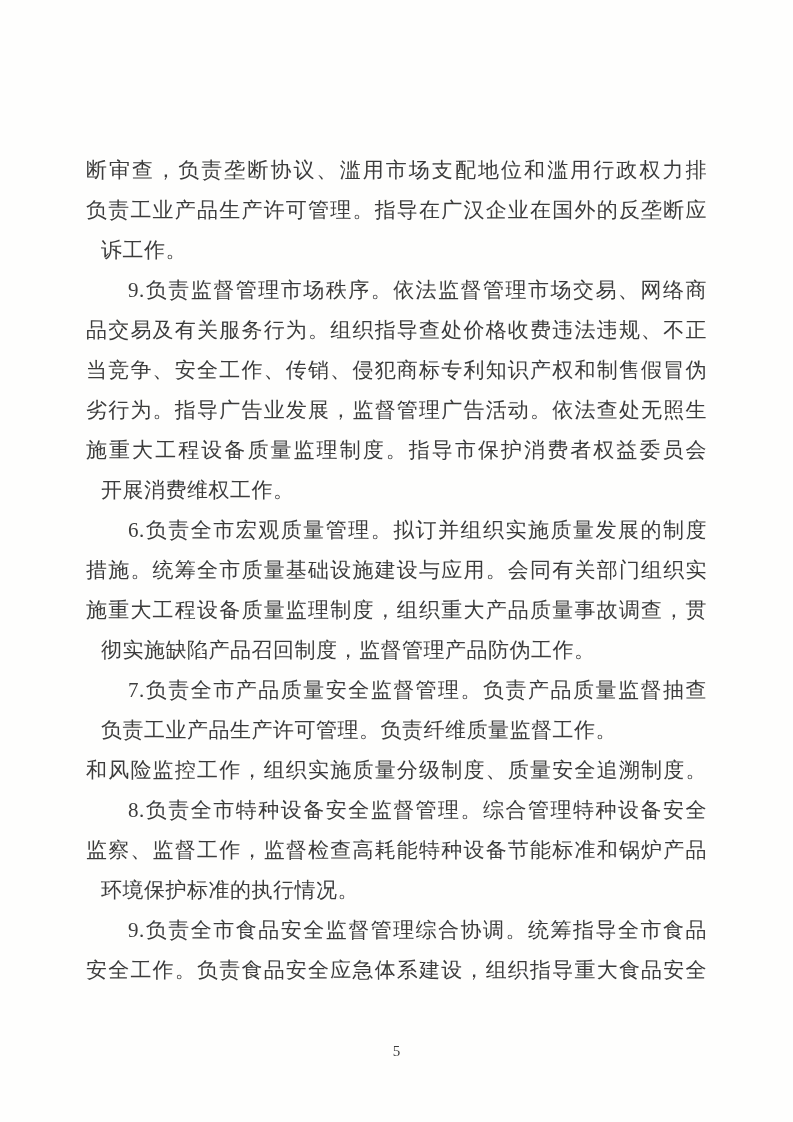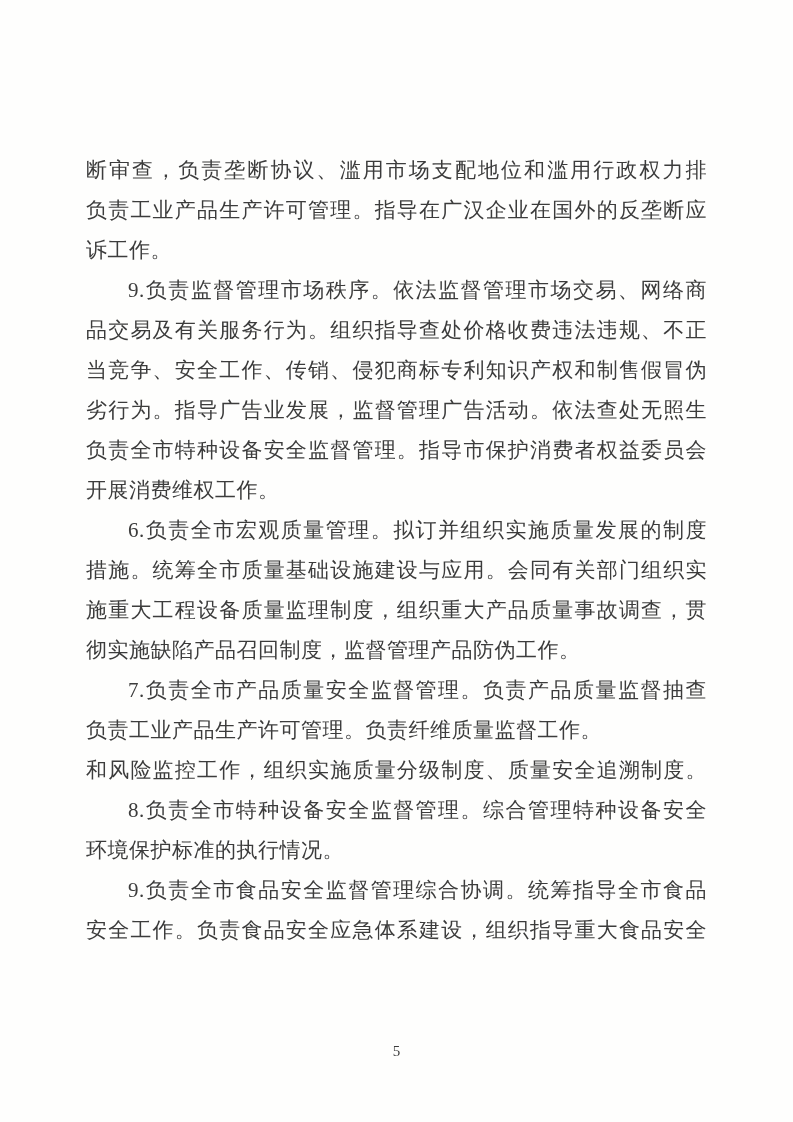--- a/index.html
+++ b/index.html
@@ -32,20 +32,21 @@
   .line {
     height: 40px;
     text-align: justify;
     text-align-last: justify;
     letter-spacing: 0.5px;
     white-space: normal;
     overflow: hidden;
   }
   .line.end {
     text-align-last: left;
+    margin-left: 15px;
   }
   .line.indent {
     text-indent: 42px;
   }
   .page-number {
     position: absolute;
     left: 0;
     top: 1040px;
     width: 100%;
     text-align: center;
@@ -64,39 +65,40 @@
       <div class="line">断审查，负责垄断协议、滥用市场支配地位和滥用行政权力排除、</div>
       <div class="line">负责工业产品生产许可管理。指导在广汉企业在国外的反垄断应</div>
       <div class="line end">诉工作。</div>
     </div>
 
     <div class="paragraph">
       <div class="line indent">9.负责监督管理市场秩序。依法监督管理市场交易、网络商</div>
       <div class="line">品交易及有关服务行为。组织指导查处价格收费违法违规、不正</div>
       <div class="line">当竞争、安全工作、传销、侵犯商标专利知识产权和制售假冒伪</div>
       <div class="line">劣行为。指导广告业发展，监督管理广告活动。依法查处无照生</div>
-      <div class="line">负责全市特种设备安全监督管理。指导市保护消费者权益委员会</div>
+      <div class="line">施重大工程设备质量监理制度。指导市保护消费者权益委员会</div>
       <div class="line end">开展消费维权工作。</div>
     </div>
 
     <div class="paragraph">
       <div class="line indent">6.负责全市宏观质量管理。拟订并组织实施质量发展的制度</div>
       <div class="line">措施。统筹全市质量基础设施建设与应用。会同有关部门组织实</div>
       <div class="line">施重大工程设备质量监理制度，组织重大产品质量事故调查，贯</div>
       <div class="line end">彻实施缺陷产品召回制度，监督管理产品防伪工作。</div>
     </div>
 
     <div class="paragraph">
       <div class="line indent">7.负责全市产品质量安全监督管理。负责产品质量监督抽查</div>
       <div class="line end">负责工业产品生产许可管理。负责纤维质量监督工作。</div>
       <div class="line">和风险监控工作，组织实施质量分级制度、质量安全追溯制度。</div>
     </div>
 
     <div class="paragraph">
       <div class="line indent">8.负责全市特种设备安全监督管理。综合管理特种设备安全</div>
+      <div class="line">监察、监督工作，监督检查高耗能特种设备节能标准和锅炉产品</div>
       <div class="line end">环境保护标准的执行情况。</div>
     </div>
 
     <div class="paragraph">
       <div class="line indent">9.负责全市食品安全监督管理综合协调。统筹指导全市食品</div>
       <div class="line">安全工作。负责食品安全应急体系建设，组织指导重大食品安全</div>
     </div>
 
   </div>
 

